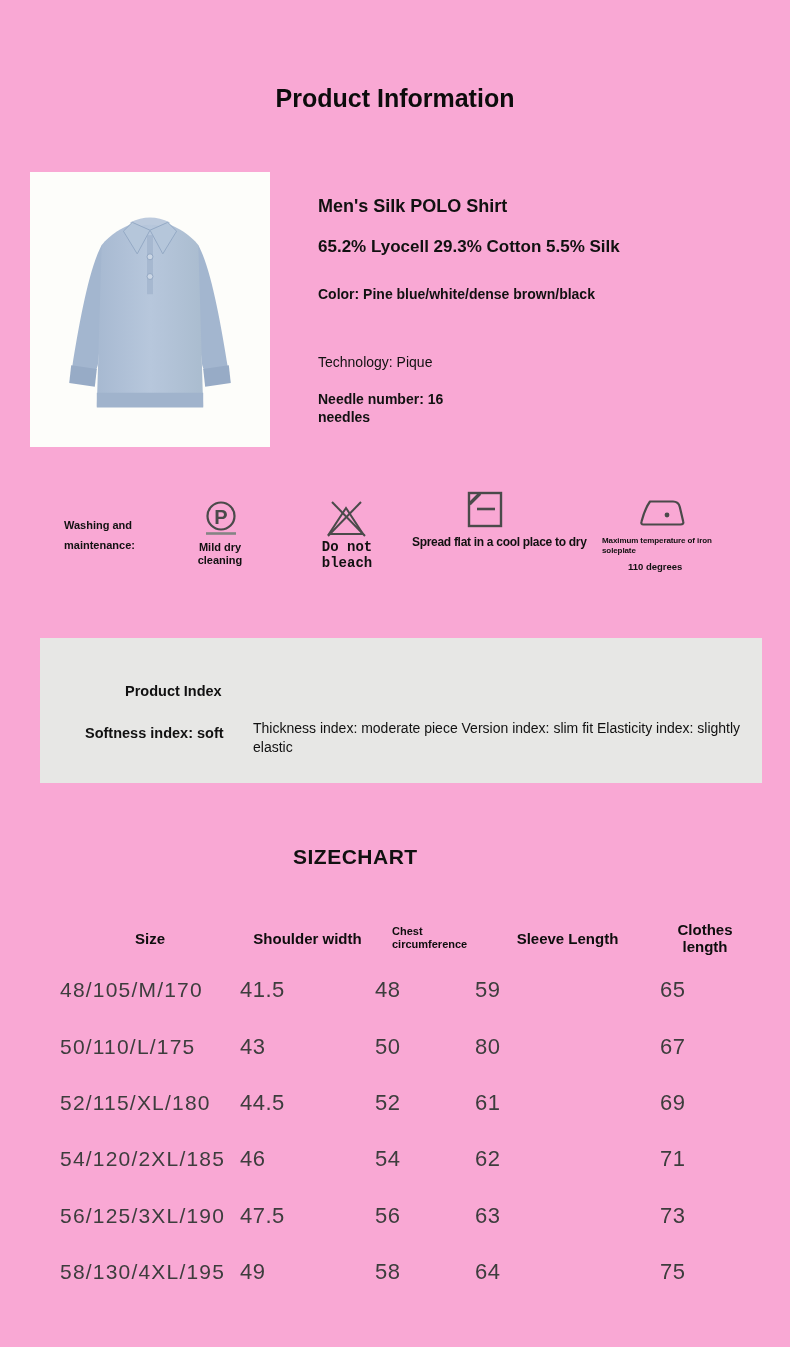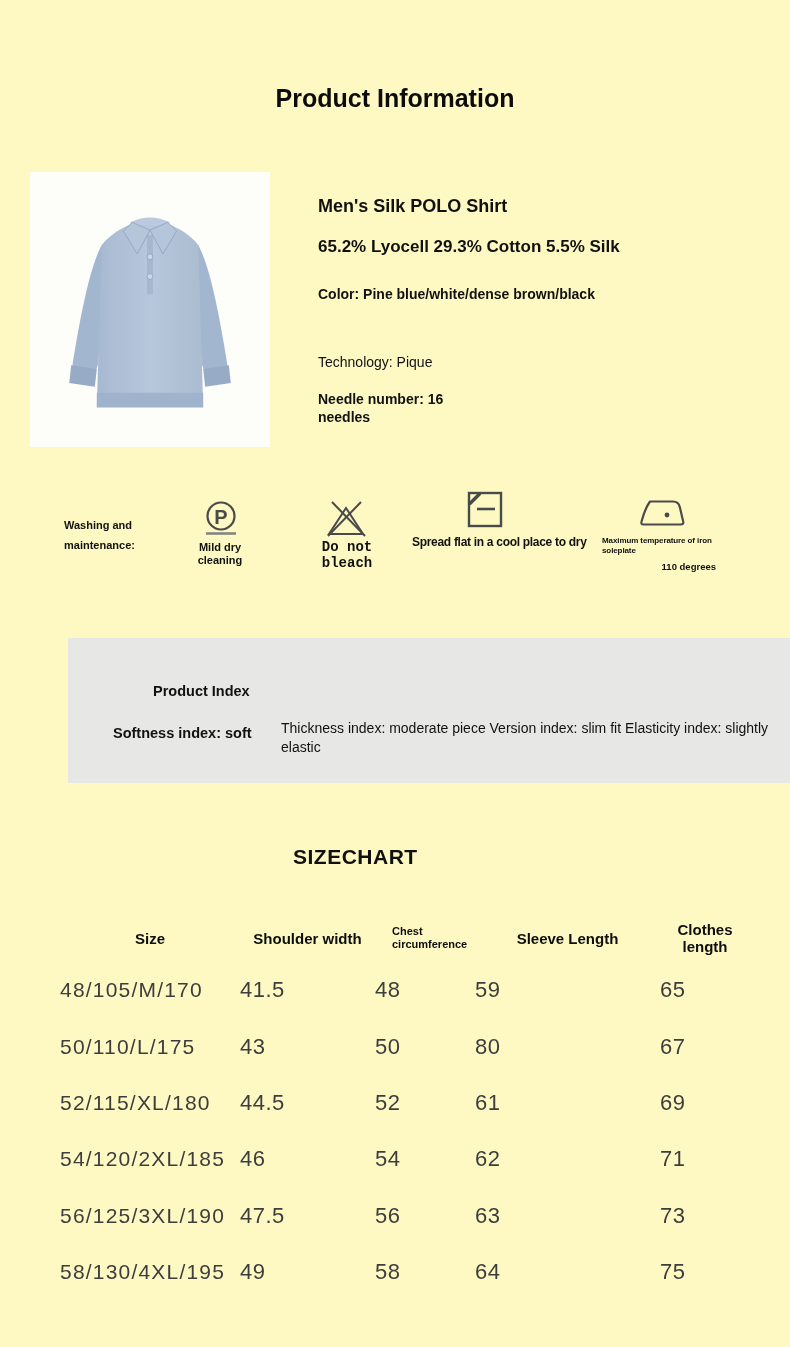--- a/index.html
+++ b/index.html
@@ -1,18 +1,18 @@
 <!DOCTYPE html>
 <html><head>
 <meta charset="utf-8">
 <style>
   * { margin: 0; padding: 0; box-sizing: border-box; }
   html, body { background: #fffffb; }
   body { font-family: "Liberation Sans", sans-serif; color: #111; }
-  .page { position: relative; width: 790px; height: 1347px; background: #fef9c3; overflow: hidden; margin: 0 auto; }
+  .page { position: relative; width: 790px; height: 1347px; background: #f9a8d4; overflow: hidden; margin: 0 auto; }
 
   .page-title {
     position: absolute; top: 84px; left: 0; width: 100%;
     text-align: center; font-size: 25px; font-weight: bold; color: #0c0c0c;
   }
 
   
   .photo {
     position: absolute; left: 30px; top: 172px; width: 240px; height: 275px;
     background: #fdfdfa; display: flex; align-items: center; justify-content: center;
@@ -28,24 +28,24 @@
   
   .care-label { position: absolute; left: 64px; top: 515px; width: 132px; font-size: 11px; font-weight: bold; line-height: 20px; }
   .ci1-icon  { position: absolute; left: 200px; top: 500px; }
   .ci1-label { position: absolute; left: 178px; top: 541px; width: 84px; font-size: 11px; font-weight: bold; text-align: center; line-height: 13px; }
   .ci2-icon  { position: absolute; left: 324px; top: 500px; }
   .ci2-label { position: absolute; left: 294px; top: 539px; width: 106px; font-size: 14px; font-weight: bold; text-align: center; font-family: Liberation Mono, monospace; }
   .ci3-icon  { position: absolute; left: 466px; top: 489px; }
   .ci3-label { position: absolute; left: 412px; top: 535px; width: 192px; font-size: 12px; font-weight: bold; letter-spacing: -0.3px; line-height: 15px; }
   .ci4-icon  { position: absolute; left: 637px; top: 495px; }
   .ci4-label { position: absolute; left: 602px; top: 536px; width: 120px; font-size: 8px; font-weight: bold; line-height: 10px; letter-spacing: -0.1px; }
-  .ci4-sub   { position: absolute; left: 628px; top: 561px; width: 88px; font-size: 9.5px; font-weight: bold; text-align: right; }
+  .ci4-sub   { position: absolute; left: 628px; top: 561px; width: 88px; font-size: 9.5px; font-weight: bold; text-align: left; }
 
   
-  .index-panel { position: absolute; left: 40px; top: 638px; width: 722px; height: 145px; background: #e7e7e5; margin-left: 28px; }
+  .index-panel { position: absolute; left: 40px; top: 638px; width: 722px; height: 145px; background: #e7e7e5; }
   .ip-title   { position: absolute; left: 85px;  top: 45px; font-size: 14.5px; font-weight: bold; }
   .ip-soft    { position: absolute; left: 45px;  top: 87px; font-size: 14.5px; font-weight: bold; }
   .ip-details { position: absolute; left: 213px; top: 81px; width: 520px; font-size: 14px; font-weight: normal; line-height: 19px; }
 
   
   .sc-title { position: absolute; left: 293px; top: 845px; font-size: 21px; font-weight: bold; letter-spacing: 0.5px; }
   .sc-head, .sc-body {
     position: absolute; left: 60px; width: 690px;
     display: grid; grid-template-columns: 180px 135px 100px 185px 90px;
   }

